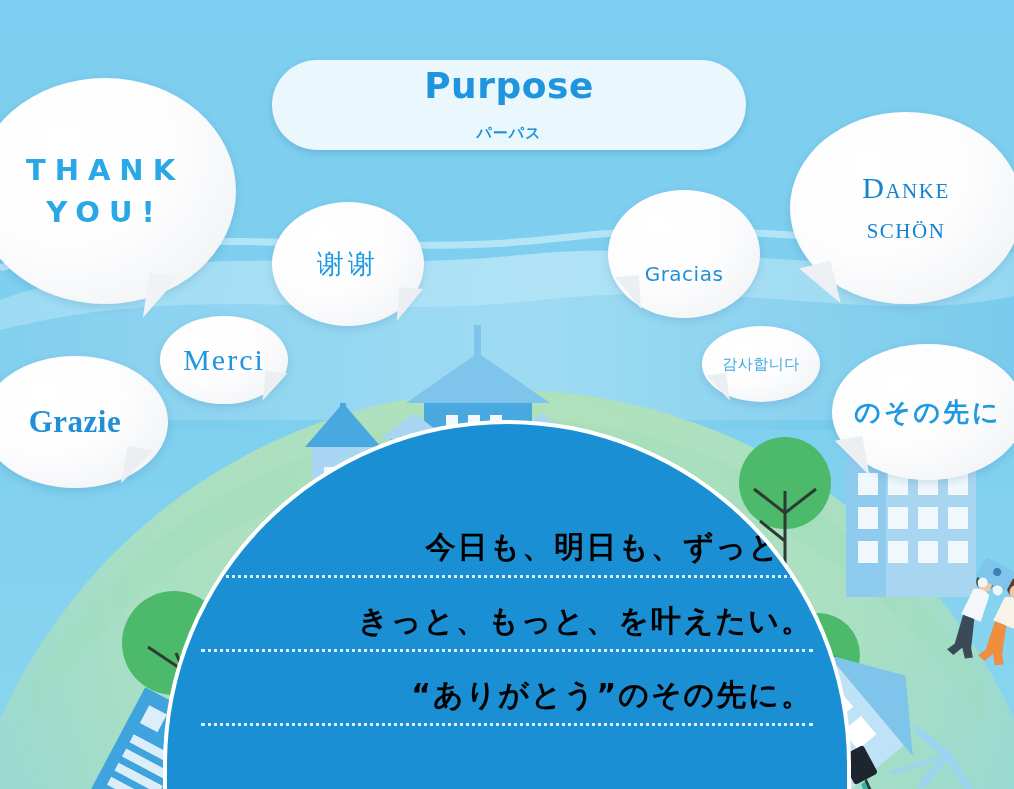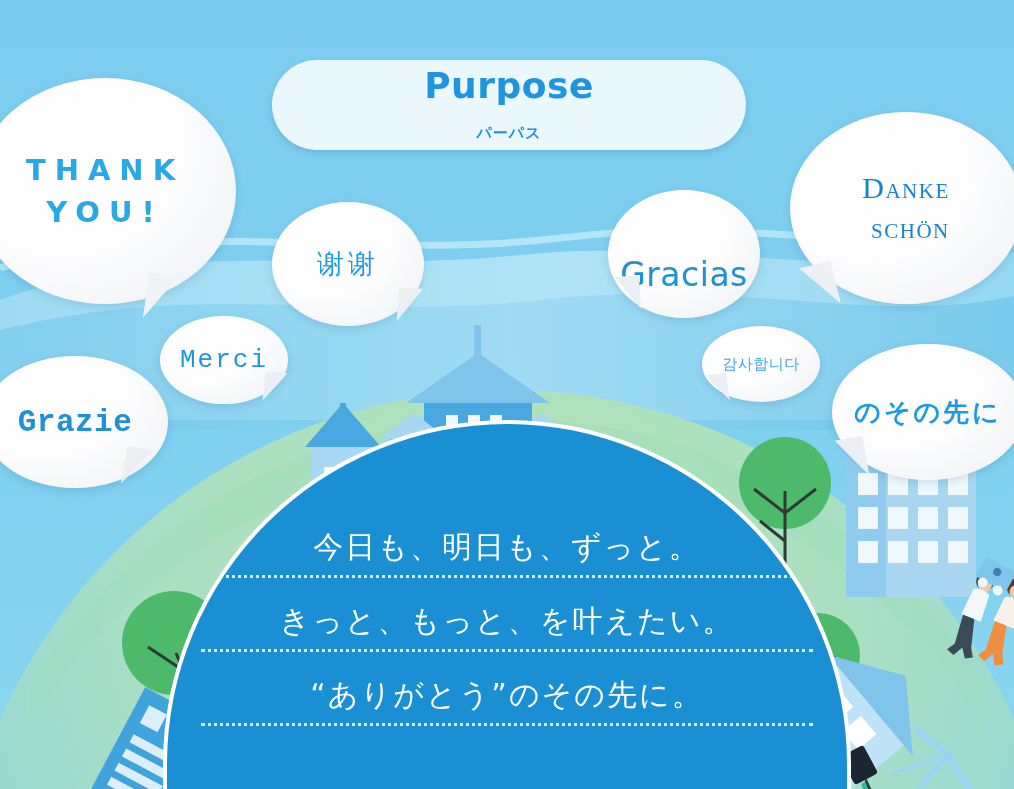--- a/index.html
+++ b/index.html
@@ -23,26 +23,26 @@
     background:#1a8fd4;
     border-radius:344px 344px 0 0;
     border-top:4px solid #ffffff;
     border-left:4px solid #ffffff;
     border-right:4px solid #ffffff;
     box-sizing:border-box;
     overflow:hidden;
   }
   .dome-text{position:absolute;left:0;right:0;top:106px;padding:0 34px;}
   .jp-line{
-    color:#ffffff;
+    color:#000000;
     font-family:"DejaVu Sans","Liberation Sans",sans-serif;
-    font-weight:normal;
+    font-weight:bold;
     font-size:30px;
     letter-spacing:2px;
-    text-align:center;
+    text-align:right;
     line-height:1.1;
     padding-bottom:12px;
     margin-bottom:26px;
     border-bottom:3px dotted rgba(255,255,255,.85);
     white-space:nowrap;
   }
   .jp-line:last-child{margin-bottom:0;}
 
   
   .pill{
@@ -83,43 +83,43 @@
       transform:rotate(8deg);}
 
   #b-xiexie{left:272px;top:202px;width:152px;height:124px;}
   #b-xiexie .txt{color:#1f9ae0;font-size:27px;letter-spacing:4px;
       font-family:"DejaVu Sans","Liberation Sans",sans-serif;}
   #b-xiexie .tail{left:126px;top:86px;
       border-left:24px solid #eceff1;border-bottom:34px solid transparent;
       transform:rotate(4deg);}
 
   #b-gracias{left:608px;top:190px;width:152px;height:128px;}
-  #b-gracias .txt{color:#1f8fd8;font-size:33px;letter-spacing:.5px;
+  #b-gracias .txt{color:#1f8fd8;font-size:20px;letter-spacing:.5px;
       font-family:"DejaVu Sans","Liberation Sans",sans-serif;margin-top:40px;}
   #b-gracias .tail{left:8px;top:86px;
       border-right:24px solid #eceff1;border-bottom:34px solid transparent;
       transform:rotate(-4deg);}
 
   #b-danke{left:790px;top:112px;width:232px;height:192px;}
   #b-danke .txt{color:#1484cd;font-size:30px;line-height:1.35;letter-spacing:1.5px;
-      font-variant:small-caps;font-family:"Liberation Serif","DejaVu Serif",serif;text-align:right;}
+      font-variant:small-caps;font-family:"Liberation Serif","DejaVu Serif",serif;}
   #b-danke .tail{left:14px;top:152px;
       border-right:32px solid #edf0f2;border-bottom:44px solid transparent;
       transform:rotate(-14deg);}
 
   #b-merci{left:160px;top:316px;width:128px;height:88px;}
-  #b-merci .txt{color:#2196dd;font-size:26px;letter-spacing:2px;
-      font-family:Liberation Mono, monospace;}
+  #b-merci .txt{color:#2196dd;font-size:30px;letter-spacing:2px;
+      font-family:Liberation Serif, serif;}
   #b-merci .tail{left:104px;top:56px;
       border-left:22px solid #eceff1;border-bottom:30px solid transparent;
       transform:rotate(6deg);}
 
   #b-grazie{left:-18px;top:356px;width:186px;height:132px;}
   #b-grazie .txt{color:#1f8fd8;font-size:31px;font-weight:bold;letter-spacing:.5px;
-      font-family:Liberation Mono, monospace;}
+      font-family:Liberation Serif, serif;}
   #b-grazie .tail{left:142px;top:92px;
       border-left:26px solid #eceff1;border-bottom:38px solid transparent;
       transform:rotate(10deg);}
 
   #b-korean{left:702px;top:326px;width:118px;height:76px;}
   #b-korean .txt{color:#3aa6e4;font-size:15px;letter-spacing:.5px;
       font-family:Liberation Serif, serif;}
   #b-korean .tail{left:6px;top:48px;
       border-right:20px solid #eceff1;border-bottom:28px solid transparent;
       transform:rotate(-8deg);}

